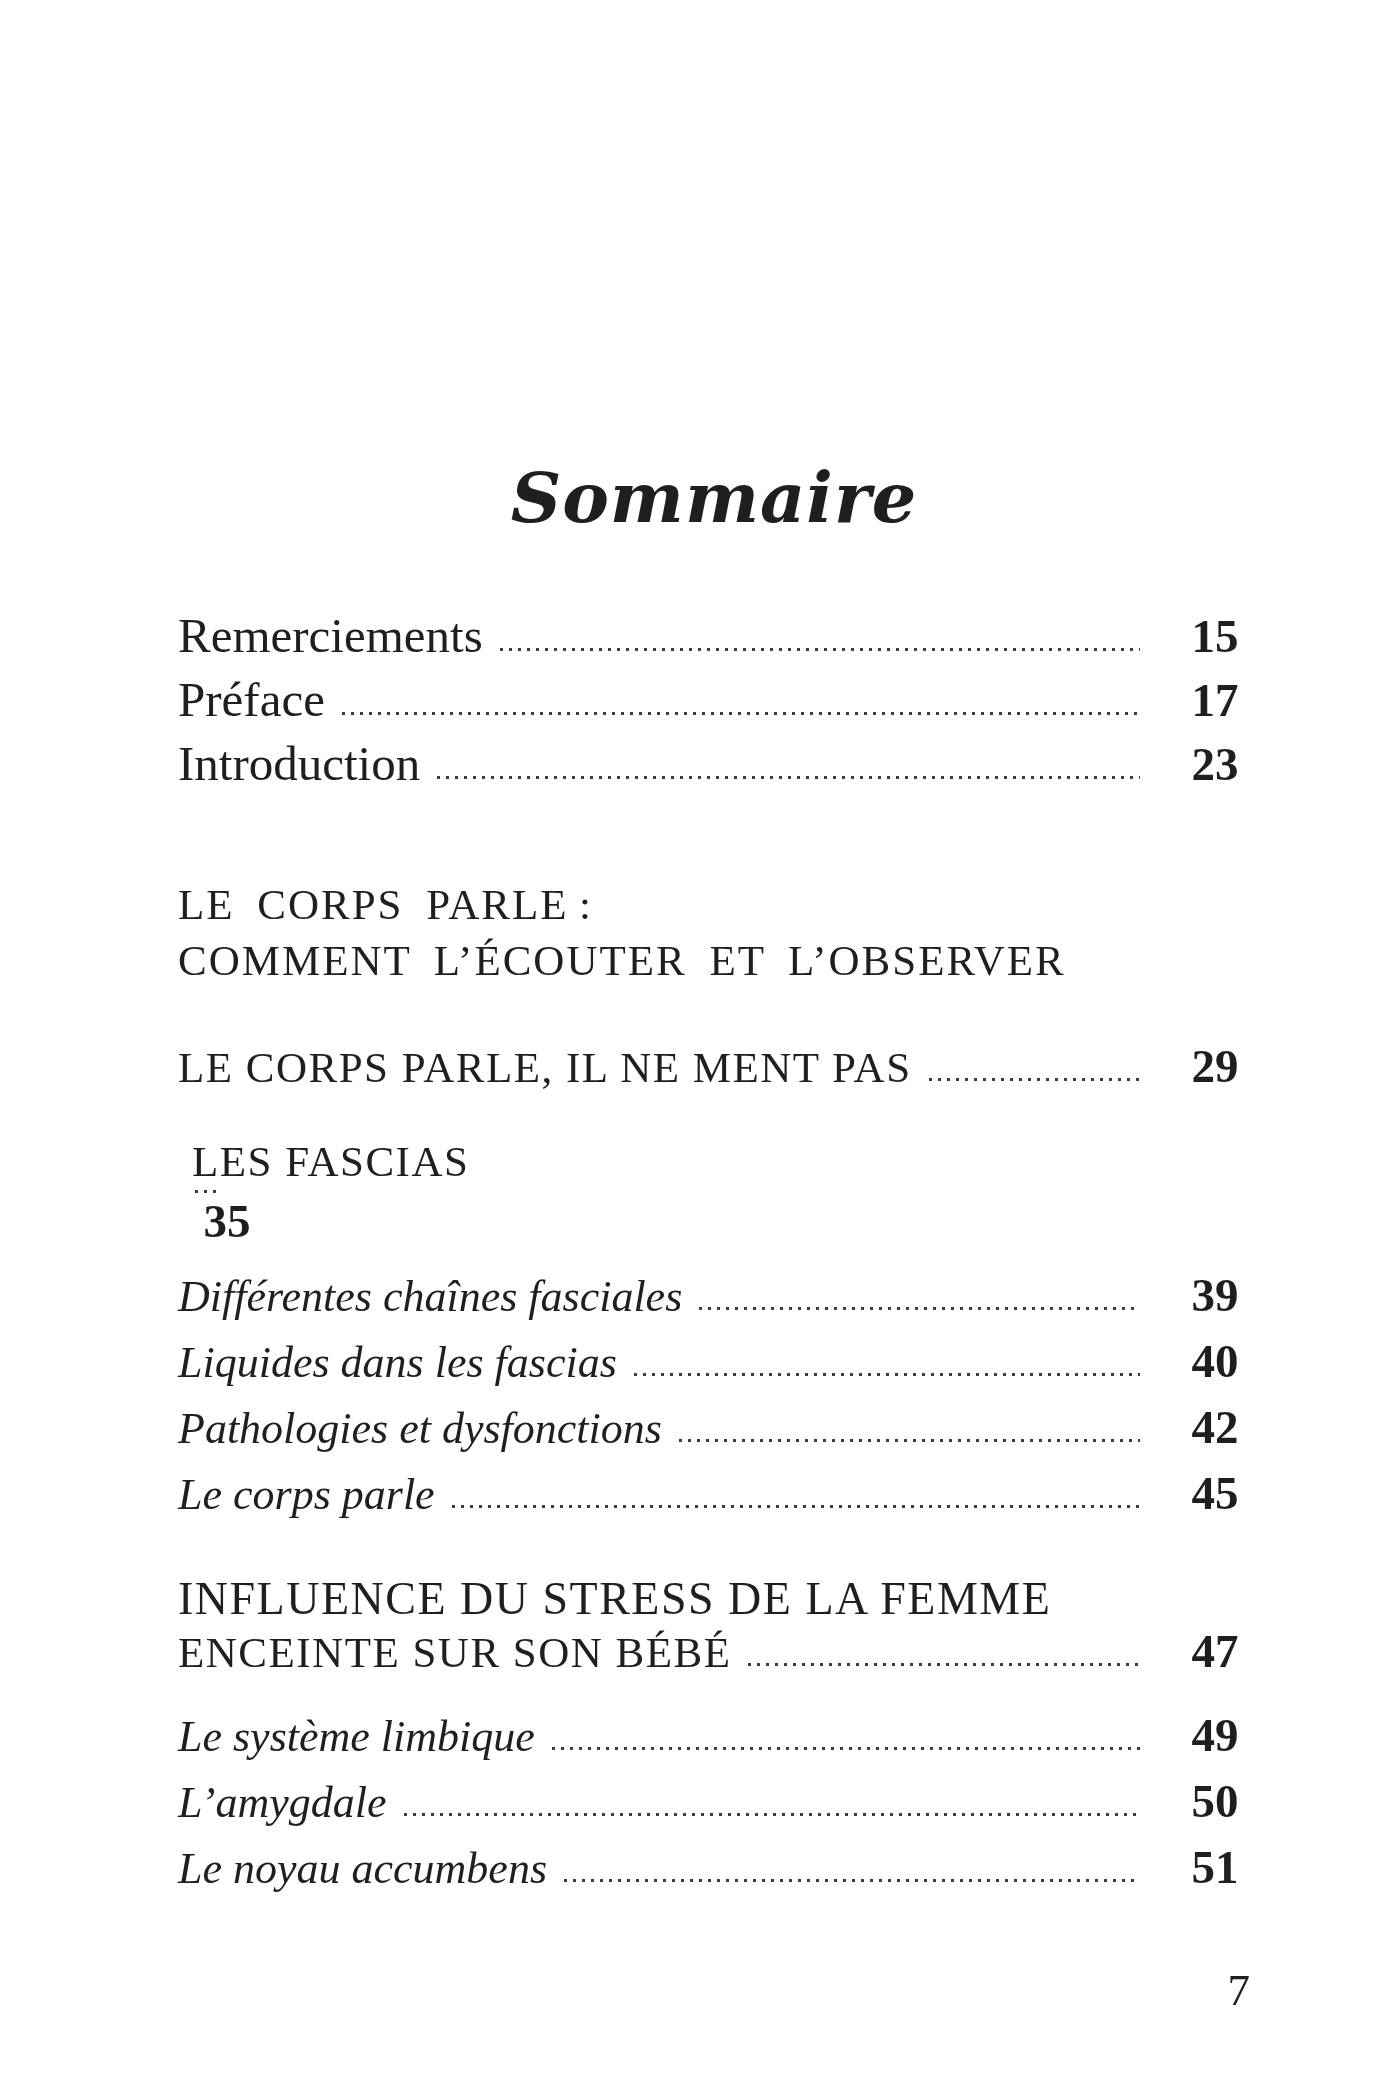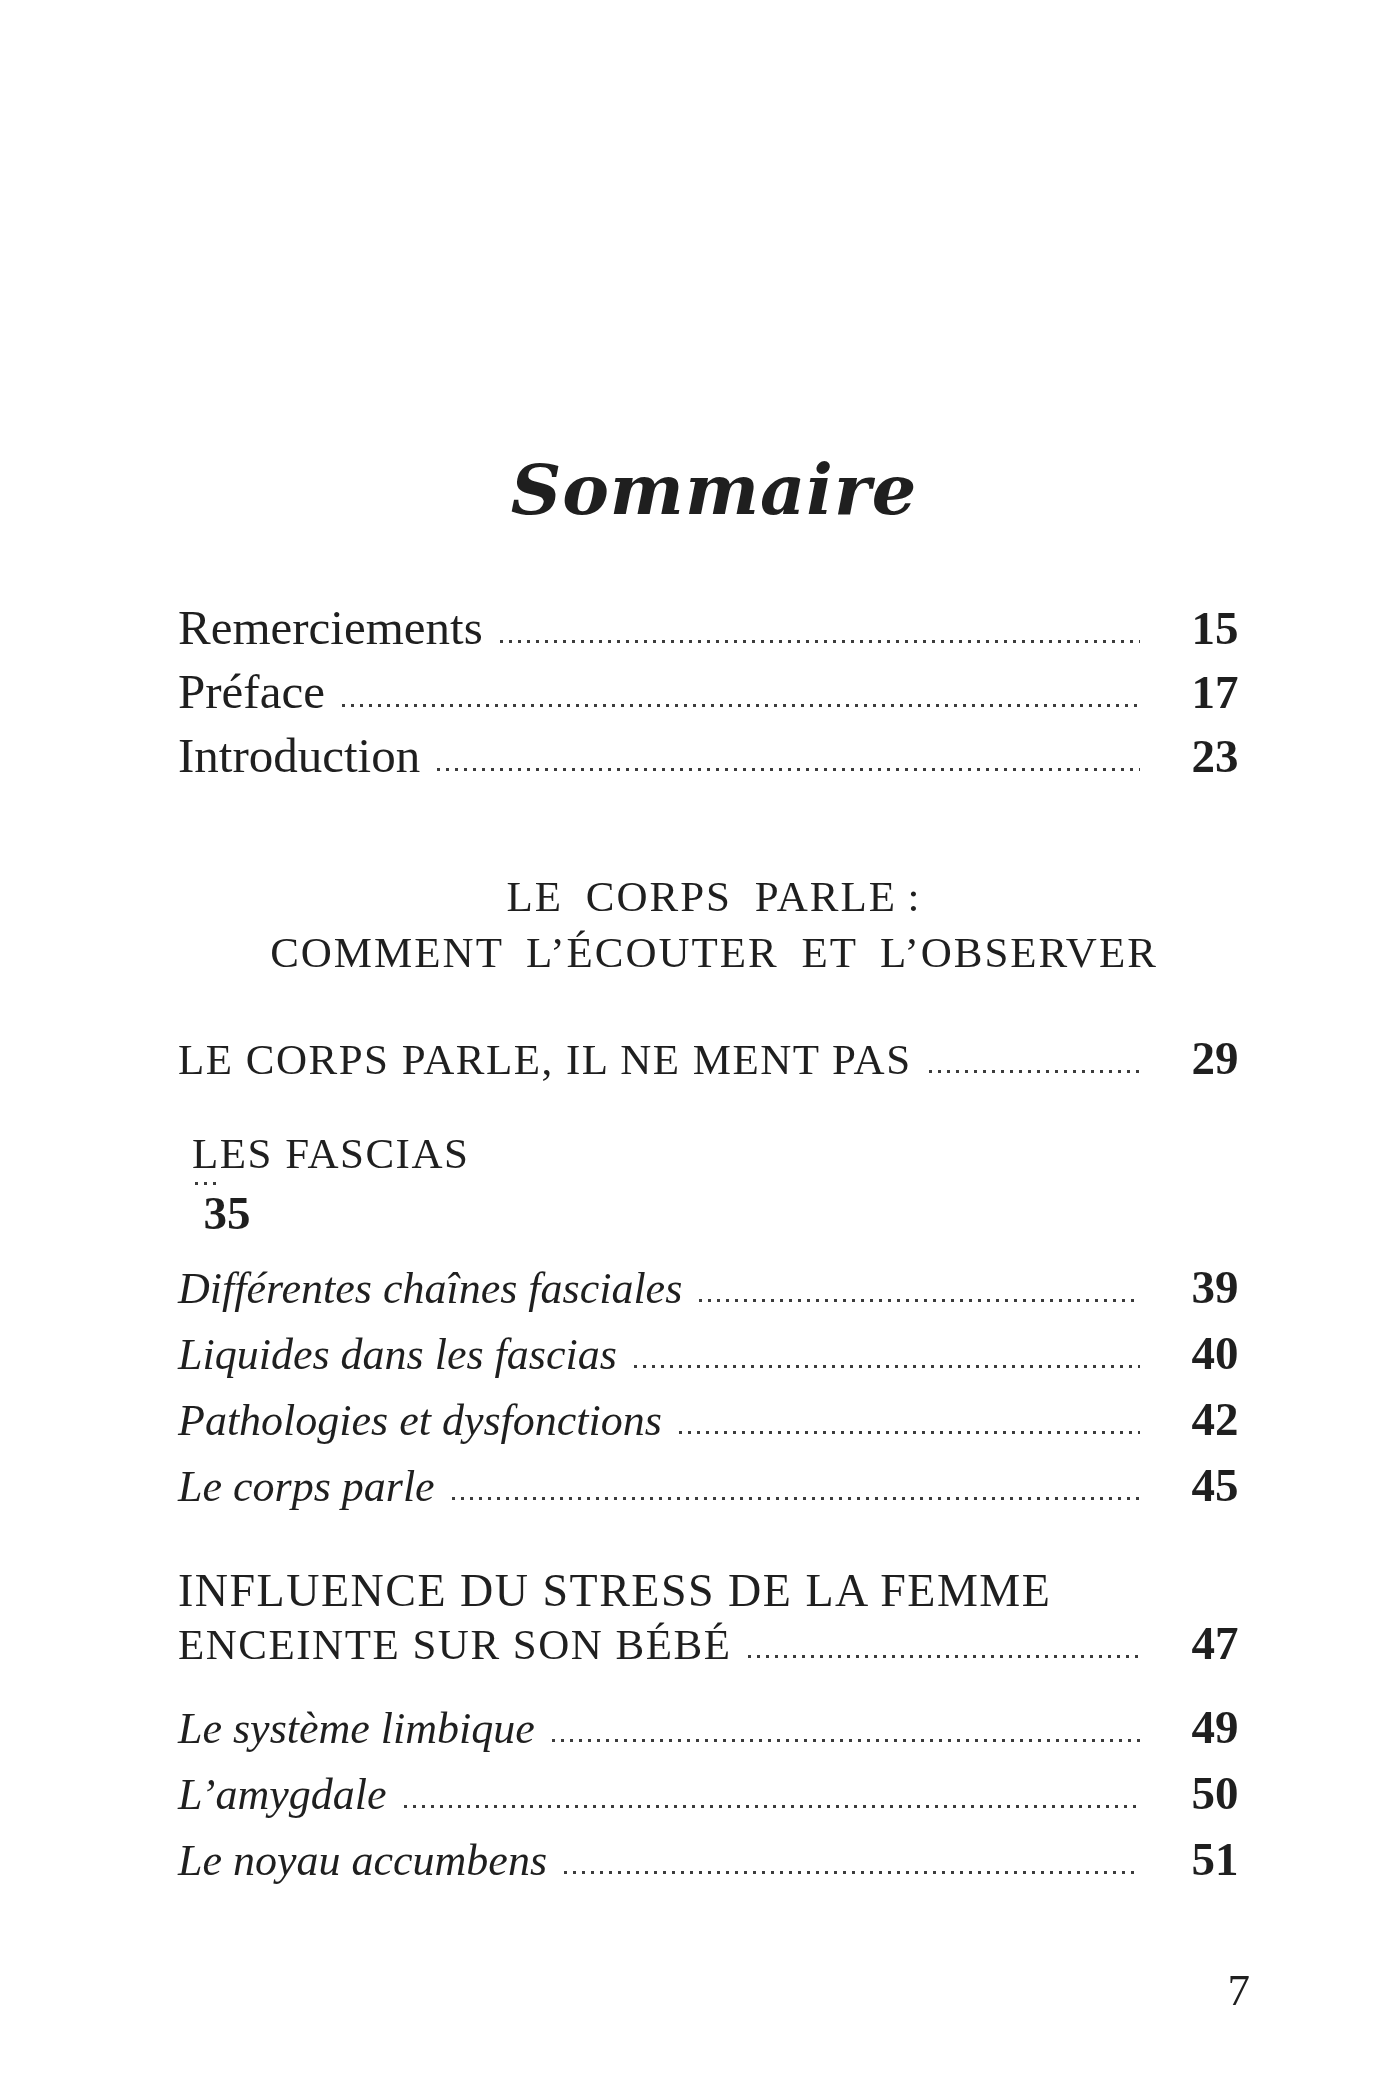--- a/index.html
+++ b/index.html
@@ -16,21 +16,21 @@
     -webkit-font-smoothing:antialiased;
   }
   .page{
     position:relative;
     width:1400px;height:2100px;
     background:var(--bg);
     overflow:hidden;
   }
   .content{
     position:absolute;
-    left:178px;top:0;
+    left:178px;top:8px;
     width:1072px;
   }
   .title{
     margin:0;
     padding-top:455px;
     text-align:center;
     font-size:70px;
     line-height:1;
     font-style:italic;
     font-weight:700;
@@ -59,21 +59,21 @@
     text-align:center;
     font-size:47px;
     font-style:normal;
     letter-spacing:0;
     font-weight:bold;
   }
   .block-front{margin-top:76px;}
   .fm-row{font-size:49px;}
   .part-heading{
     margin-top:86px;
-    text-align:center;
+    text-align:left;
     font-size:43px;
     line-height:56px;
     letter-spacing:2px;
     word-spacing:10px;
   }
   .caps-row{
     font-size:43px;
     letter-spacing:1.5px;
   }
   .row-ch1{margin-top:50px;}

